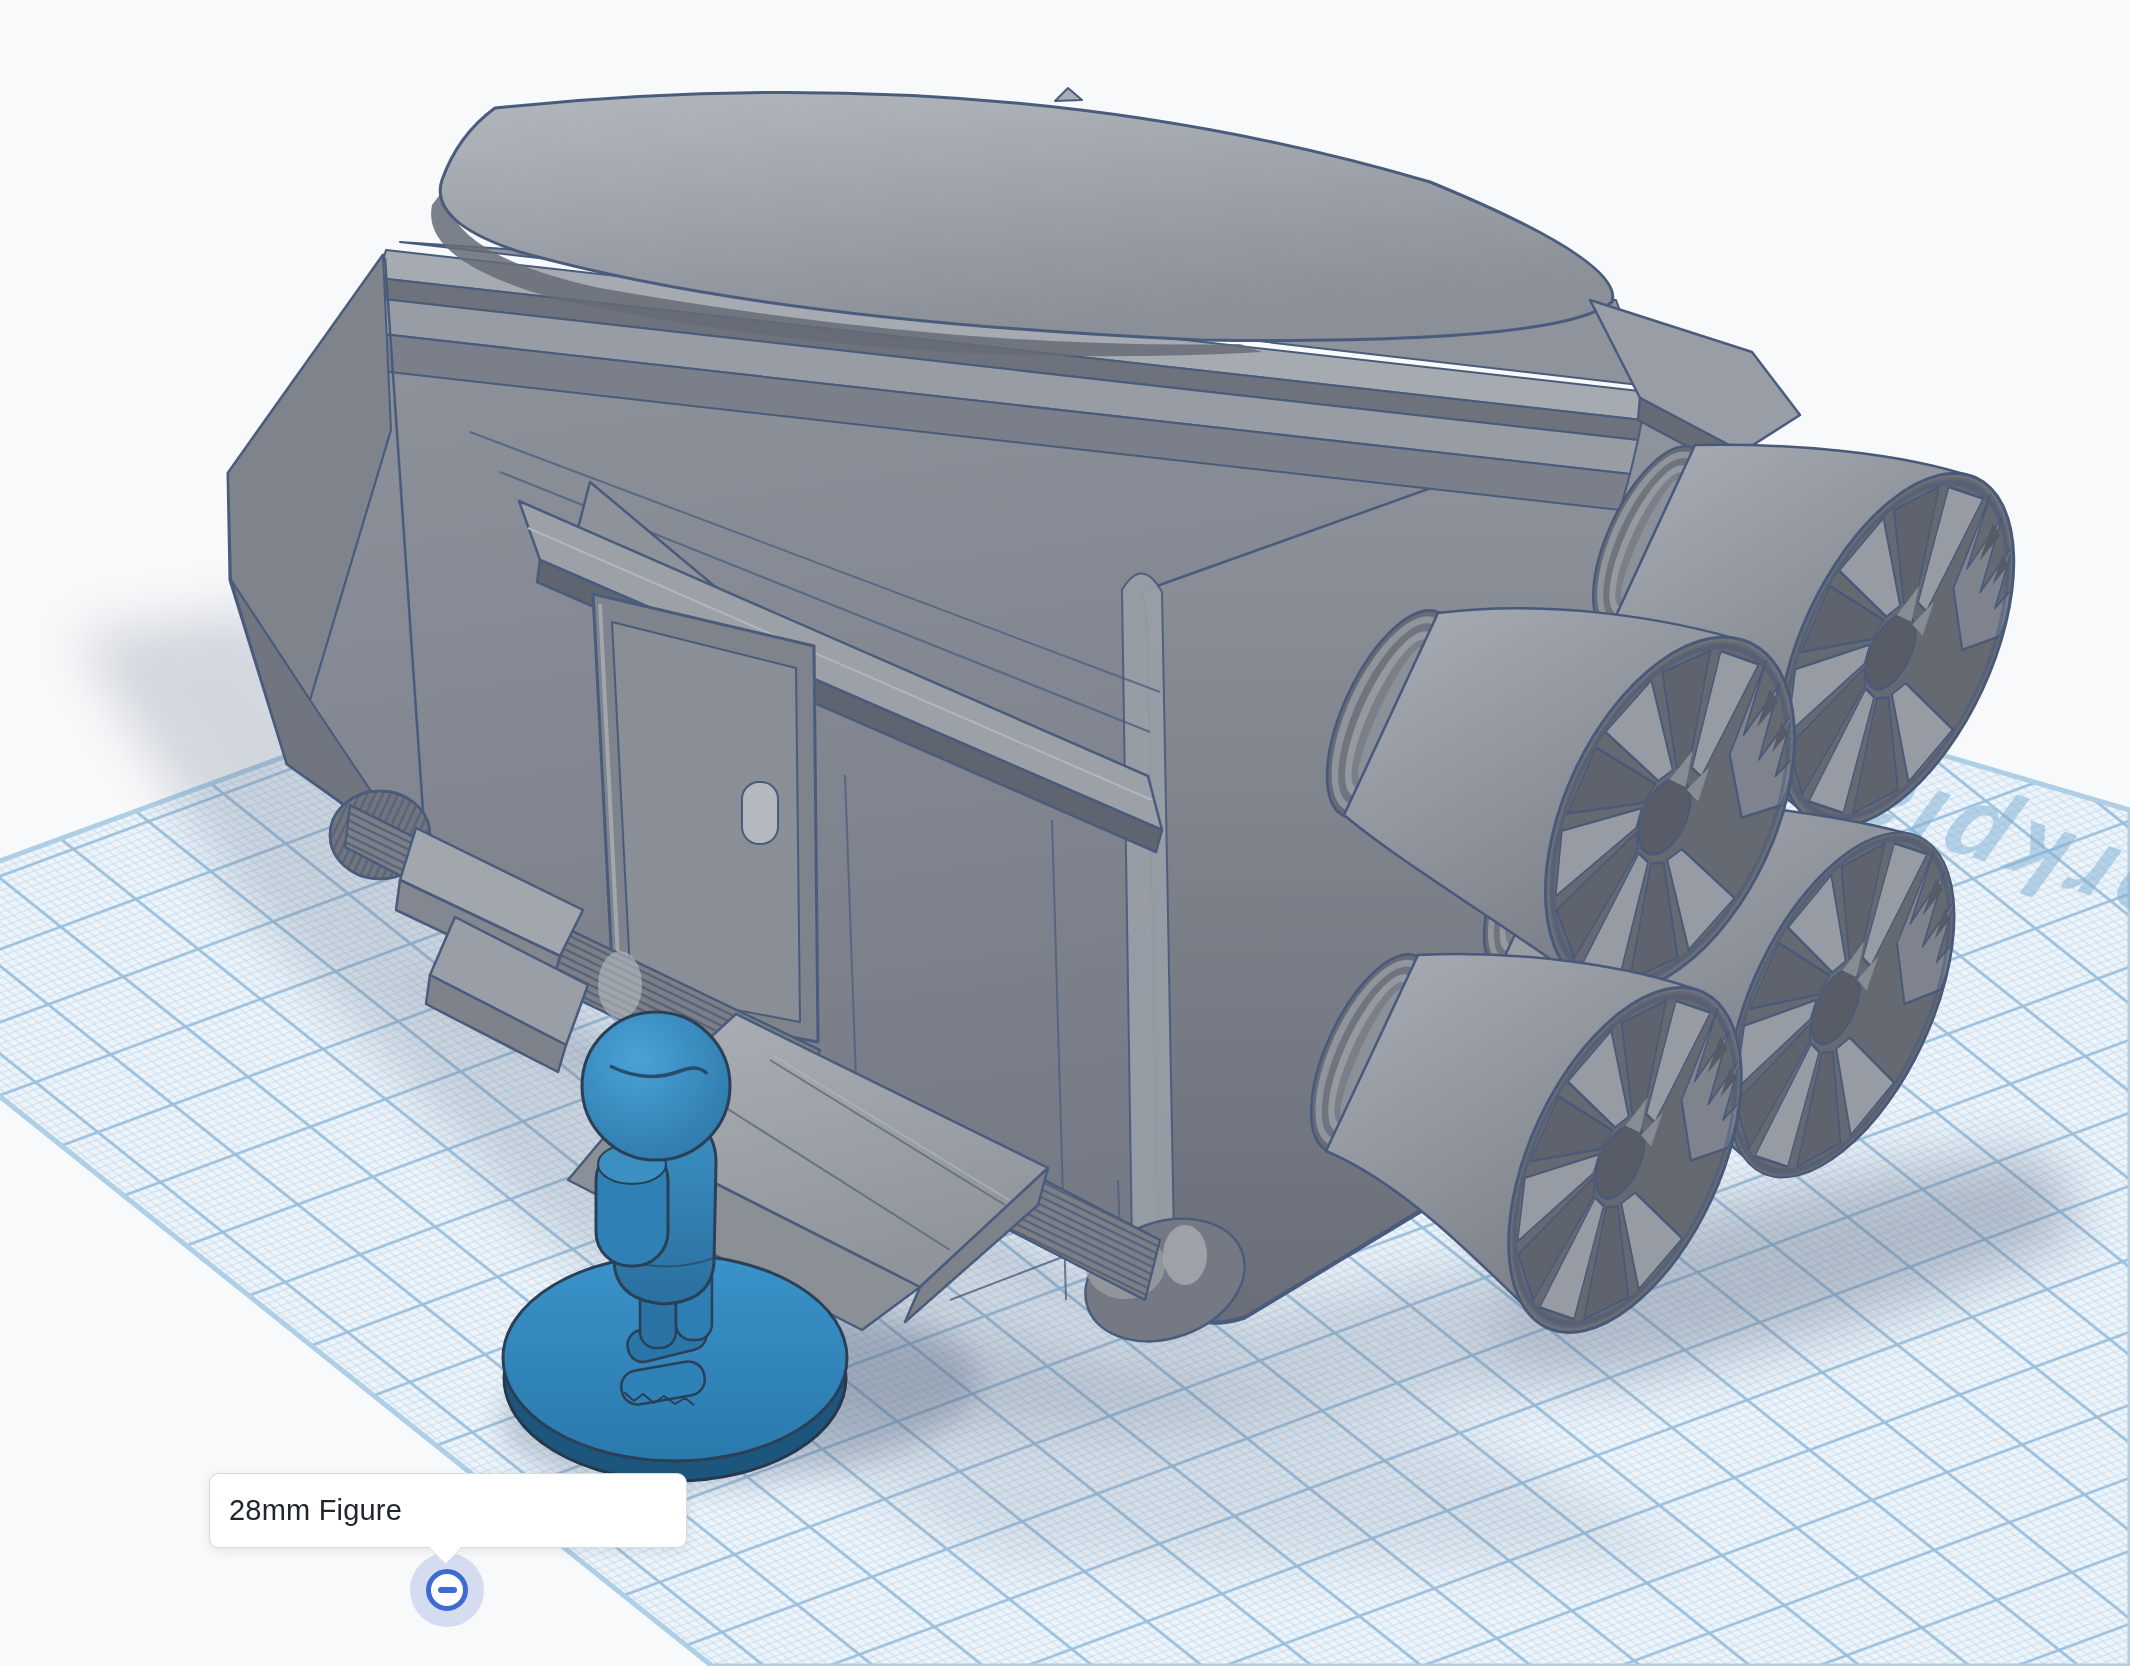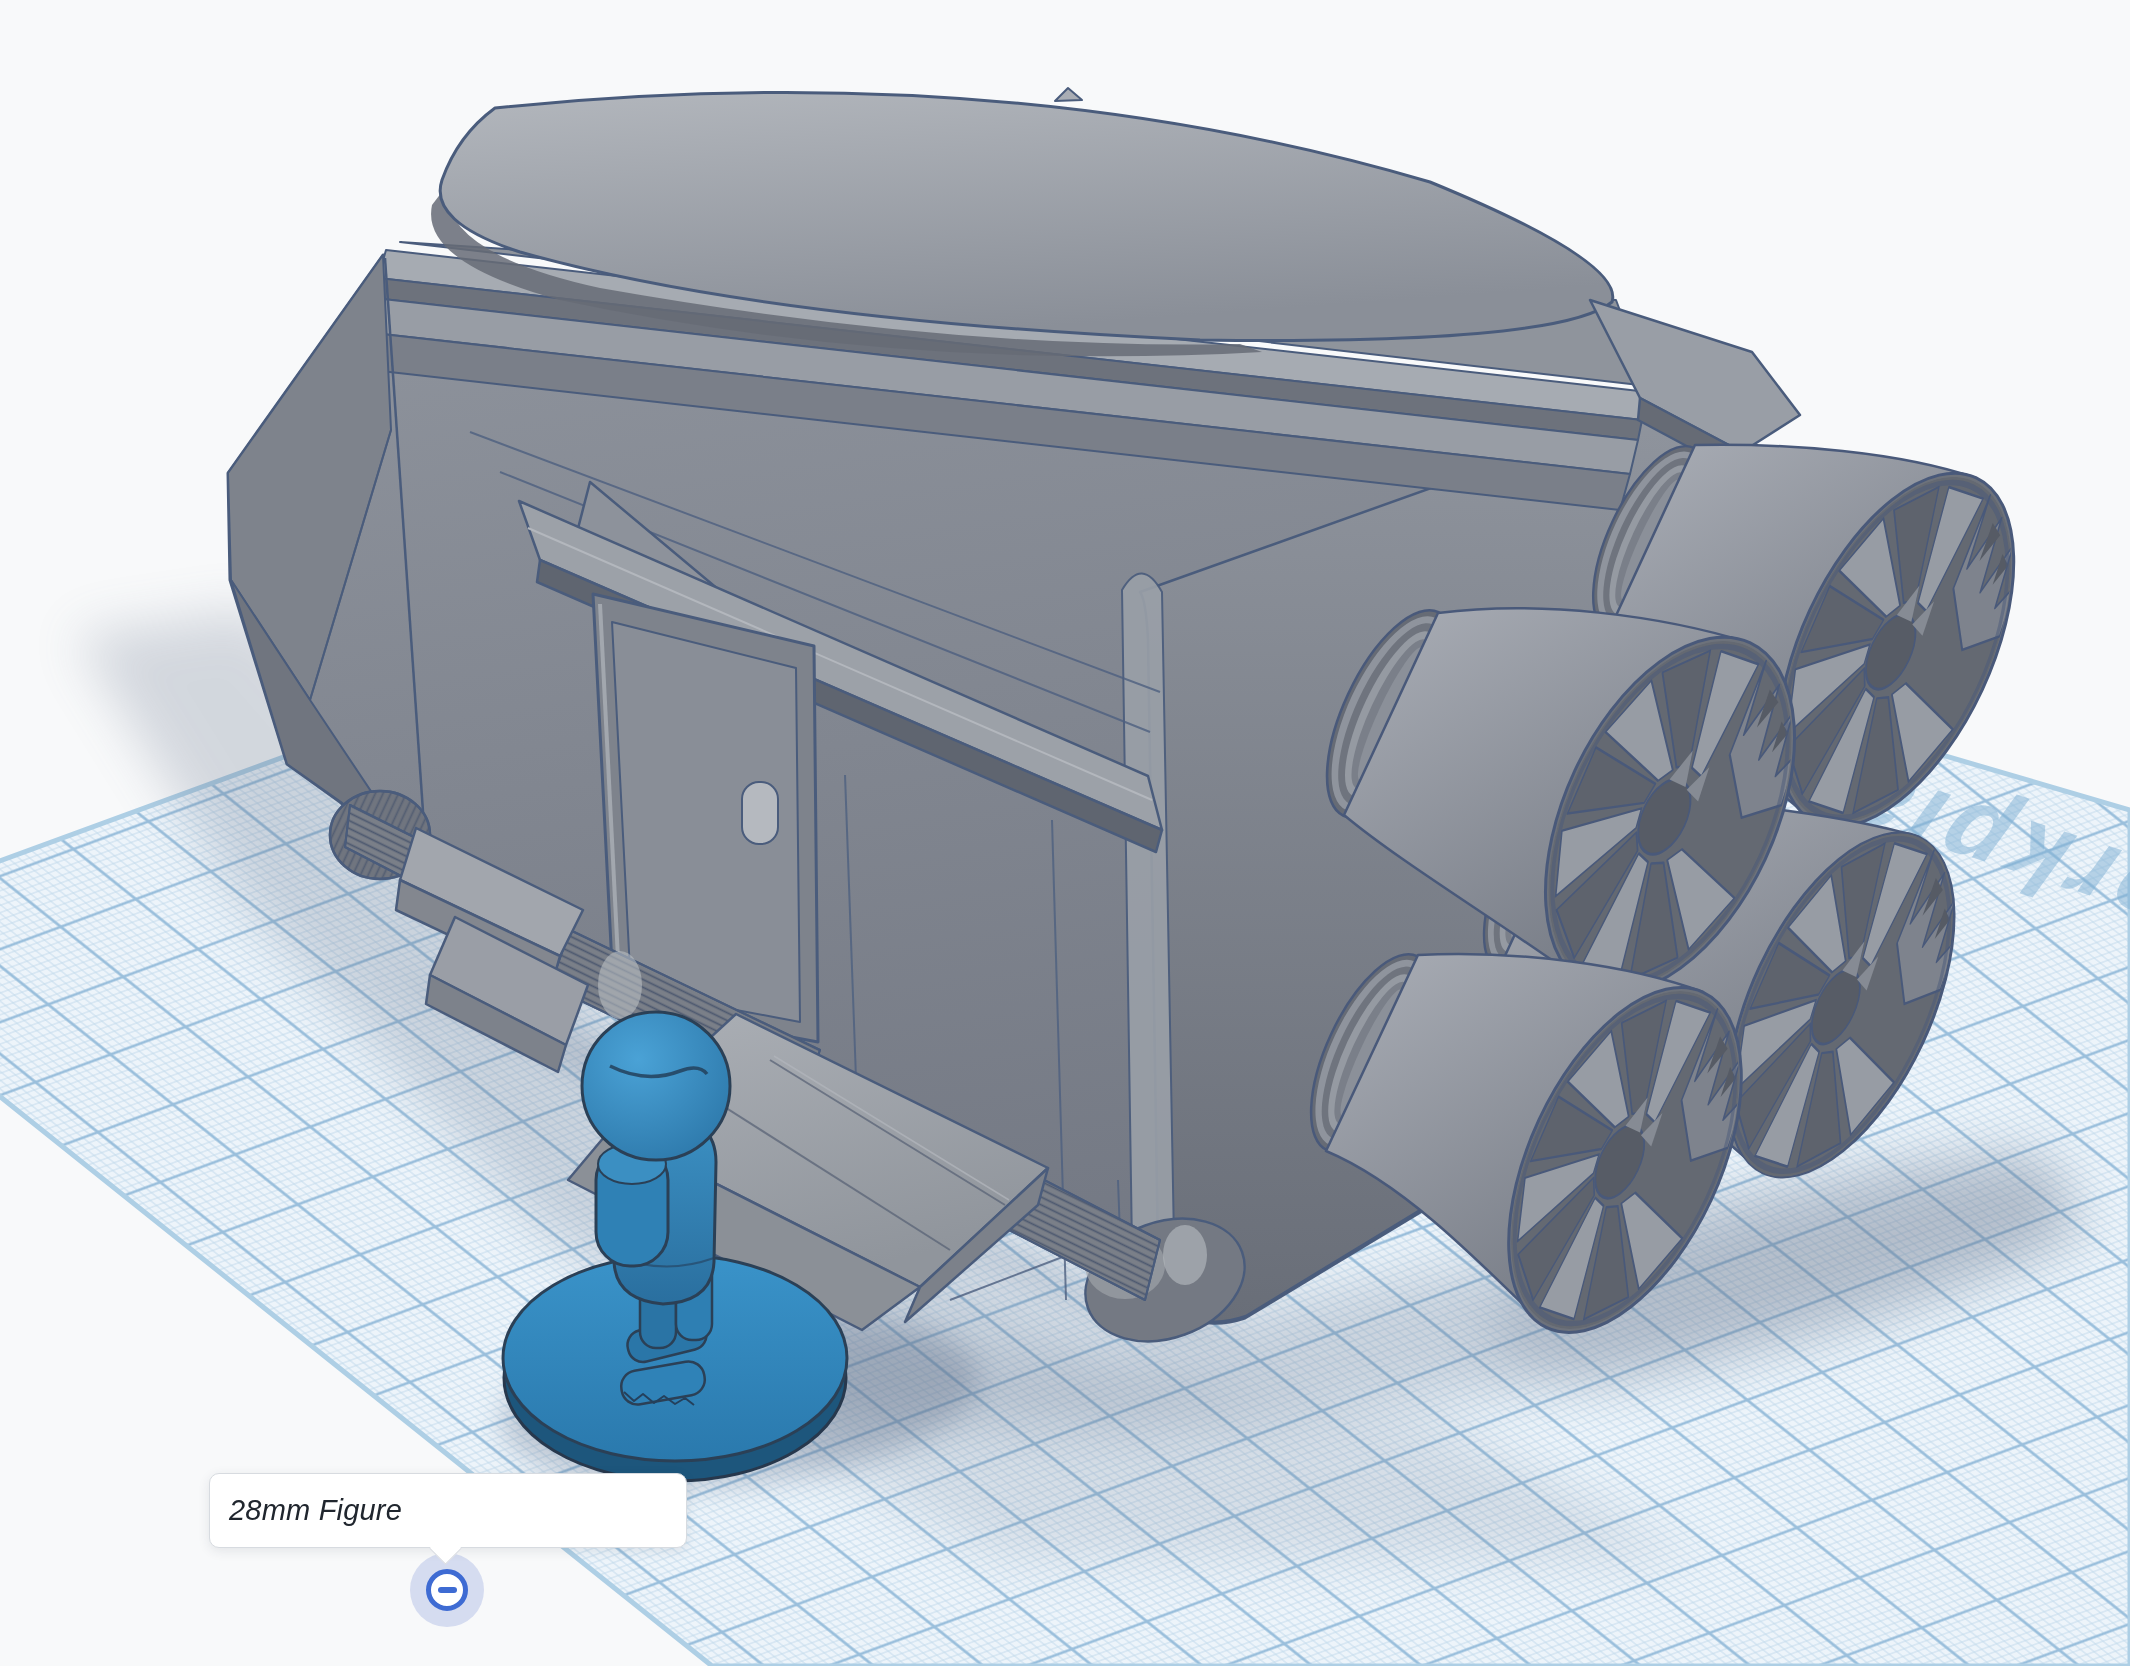--- a/index.html
+++ b/index.html
@@ -2,21 +2,21 @@
 <html><head>
 <meta charset="utf-8">
 <style>
   html,body{margin:0;padding:0;background:#f8f9fa;}
   .stage{position:relative;width:2130px;height:1666px;background:#f8f9fa;overflow:hidden;
          font-family:"Liberation Sans", sans-serif;}
   .stage svg{position:absolute;left:0;top:0;}
   
   .tooltip{position:absolute;left:209px;top:1473px;width:478px;height:75px;background:#ffffff;
            border:1px solid #d7dbe0;border-radius:10px;box-shadow:0 3px 12px rgba(40,50,70,.10);
-           display:flex;align-items:center;padding-left:19px;box-sizing:border-box;z-index:5;font-style:italic;}
+           display:flex;align-items:center;padding-left:19px;box-sizing:border-box;z-index:5;}
   .tooltip .txt{font-size:29px;color:#20262e;letter-spacing:.2px;}
   .tooltip .arrow{position:absolute;left:224px;top:63px;width:22px;height:22px;background:#ffffff;
            border-right:1px solid #d7dbe0;border-bottom:1px solid #d7dbe0;transform:rotate(45deg);}
   
   .collapse{position:absolute;left:410px;top:1553px;width:74px;height:74px;border-radius:50%;
            background:rgba(143,160,222,.33);display:flex;align-items:center;justify-content:center;
            z-index:4;cursor:pointer;}
   .collapse .ring{width:32px;height:32px;background:#ffffff;border:5px solid #3e6bd3;border-radius:50%;
            display:flex;align-items:center;justify-content:center;}
   .collapse .minus{width:19px;height:6px;border-radius:3px;background:#3e6bd3;}

